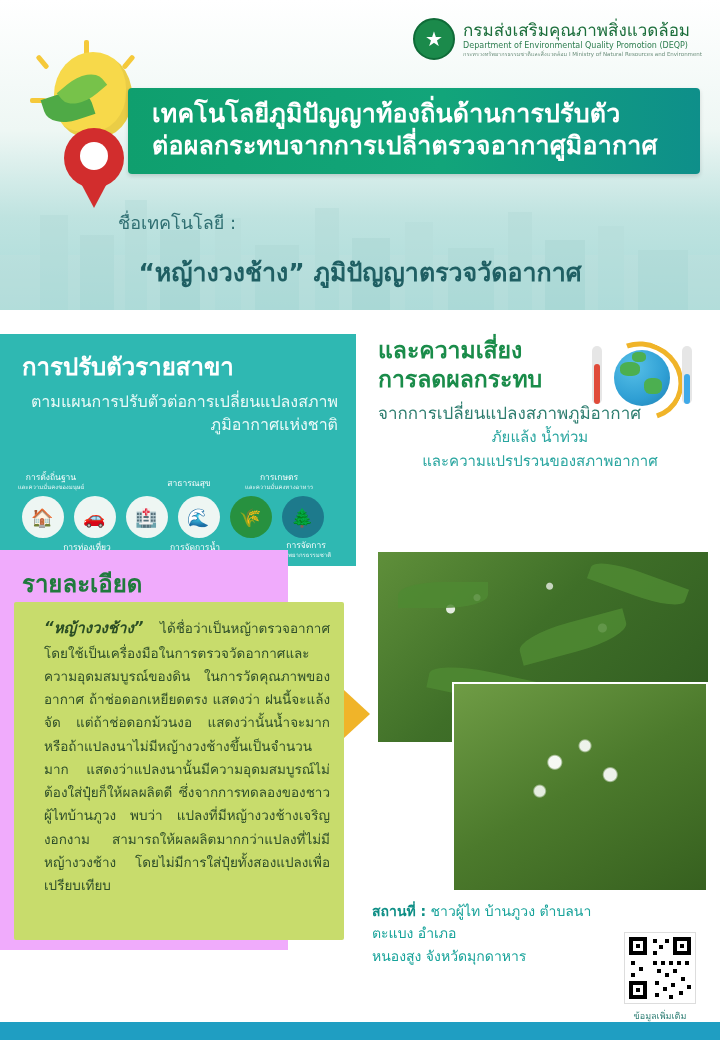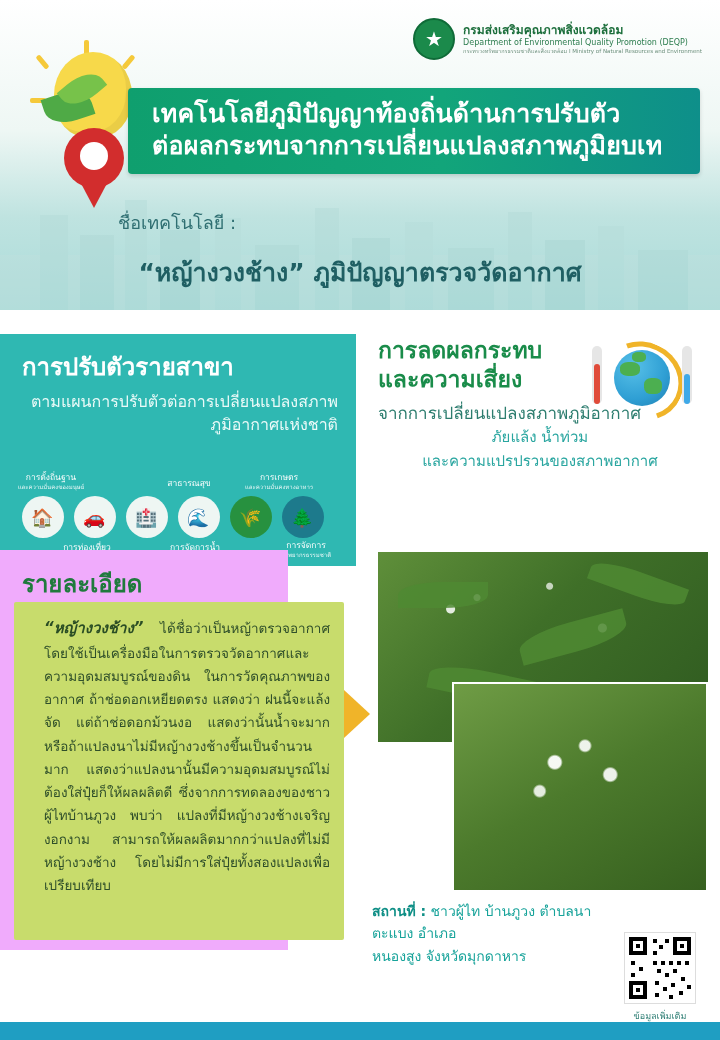--- a/index.html
+++ b/index.html
@@ -27,21 +27,21 @@
     display: flex; align-items: center; gap: 8px;
   }
   .org-seal {
     width: 42px; height: 42px; border-radius: 50%;
     background: #1b8a4b;
     border: 2px solid #0f6b38;
     display: flex; align-items: center; justify-content: center;
     color: #ffffff; font-size: 20px;
   }
   .org-text { line-height: 1.15; }
-  .org-text .th { font-size: 12px; color: #1b6e3b; font-weight: bold; }
+  .org-text .th { font-size: 17px; color: #1b6e3b; font-weight: normal; }
   .org-text .en { font-size: 8px; color: #2d7d4f; }
   .org-text .sub { font-size: 5.5px; color: #6c8f7c; margin-top: 1px; }
 
   
   .bulb-wrap { position: absolute; left: 26px; top: 40px; width: 130px; height: 180px; }
   .bulb {
     position: absolute; left: 28px; top: 12px; width: 78px; height: 86px;
     background: #f7d94a; border-radius: 50% 50% 45% 45%;
     box-shadow: inset -6px -6px 0 rgba(0,0,0,.05);
   }
@@ -260,21 +260,21 @@
       <div class="bulb-base"></div>
       <div class="leafA"></div>
       <div class="leafB"></div>
       <div class="pin">
           <div class="pin-inner"></div>
         </div>
     </div>
 
     <div class="title-bar">
       <div class="title-line">เทคโนโลยีภูมิปัญญาท้องถิ่นด้านการปรับตัว</div>
-      <div class="title-line">ต่อผลกระทบจากการเปลี่ยนแปลงสภาพภูมิยบเท</div>
+      <div class="title-line">ต่อผลกระทบจากการเปลี่าตรวจอากาศูมิอากาศ</div>
     </div>
 
     <div class="tech-label">ชื่อเทคโนโลยี :</div>
     <div class="tech-name">“หญ้างวงช้าง” ภูมิปัญญาตรวจวัดอากาศ</div>
   </div>
 
   <div class="panel-left">
     <div class="pl-h1">การปรับตัวรายสาขา</div>
     <div class="pl-sub">ตามแผนการปรับตัวต่อการเปลี่ยนแปลงสภาพภูมิอากาศแห่งชาติ</div>
 
@@ -305,22 +305,22 @@
         <span>การจัดการน้ำ</span>
       </div>
       <div class="sect-cap" style="left:248px;top:68px;width:84px;">
         <span>การจัดการ</span>
         <span class="small">ทรัพยากรธรรมชาติ</span>
       </div>
     </div>
   </div>
 
   <div class="panel-right">
+    <div class="pr-h1">และความเสี่ยง</div>
     <div class="pr-h1">การลดผลกระทบ</div>
-    <div class="pr-h1">และความเสี่ยง</div>
     <div class="pr-sub">จากการเปลี่ยนแปลงสภาพภูมิอากาศ</div>
     <div class="pr-body">
       <div>ภัยแล้ง  น้ำท่วม</div>
       <div>และความแปรปรวนของสภาพอากาศ</div>
     </div>
 
     <div class="globe-wrap">
       <div class="arrow-cycle"></div>
       <div class="globe">
         <div class="land" style="left:6px;top:12px;width:20px;height:14px;"></div>

